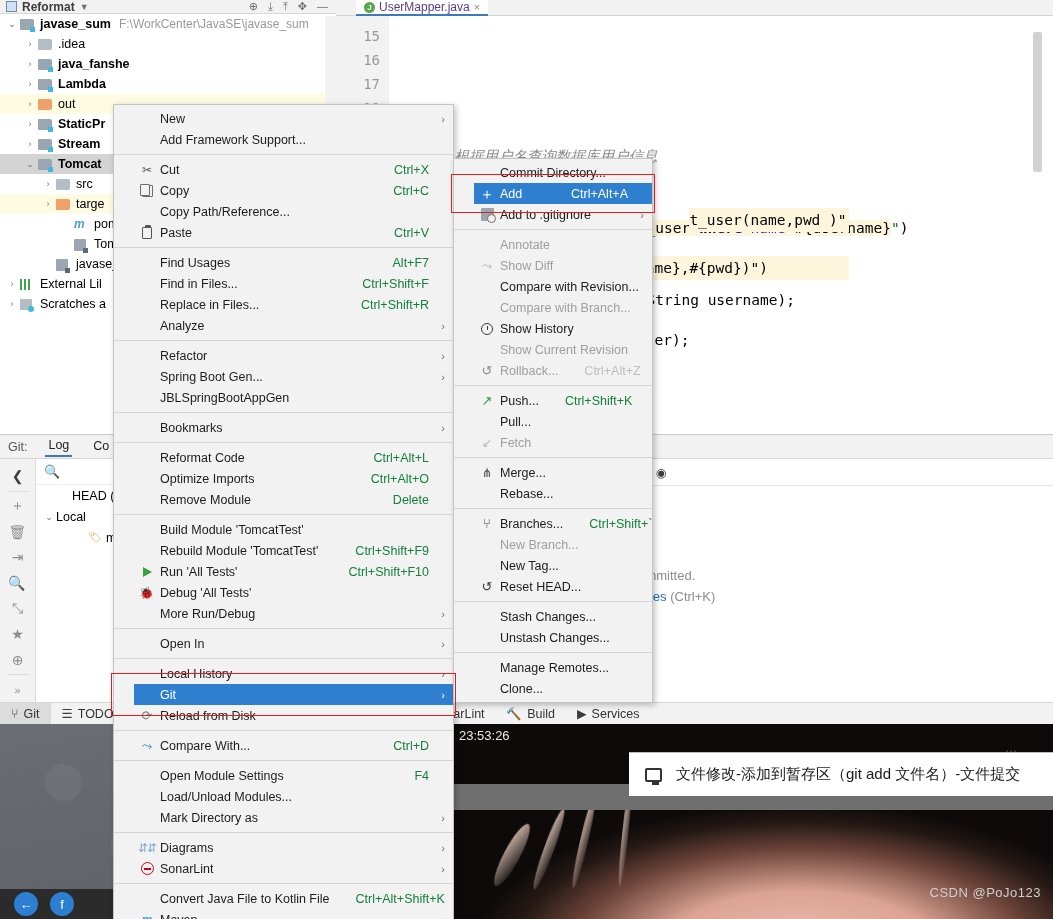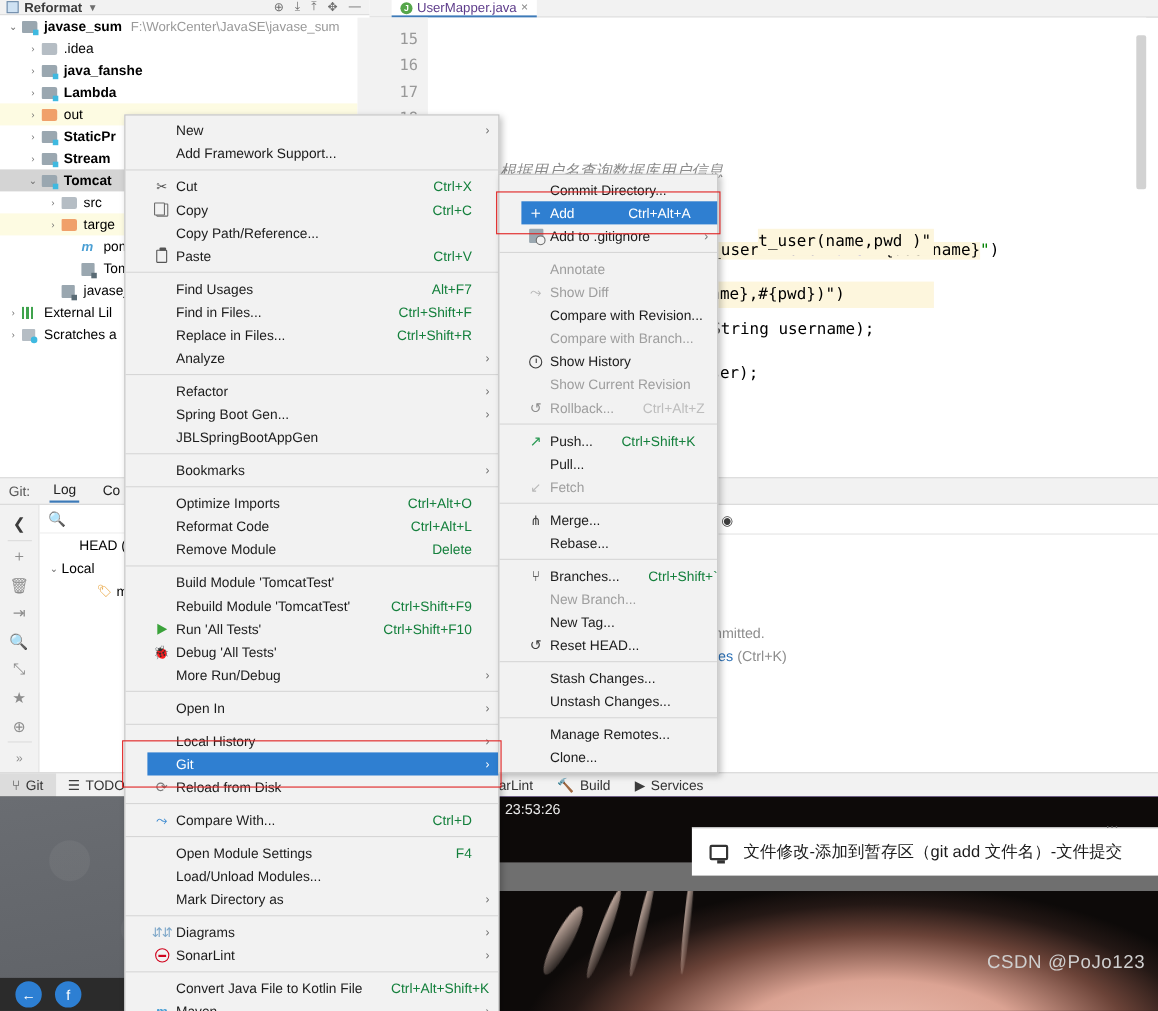--- a/index.html
+++ b/index.html
@@ -131,31 +131,31 @@
       radial-gradient(circle at 44% 22%, rgba(255,255,255,.05) 0 16px, transparent 17px),
       radial-gradient(circle at 76% 34%, rgba(255,255,255,.05) 0 18px, transparent 19px),
       radial-gradient(circle at 28% 62%, rgba(255,255,255,.04) 0 16px, transparent 17px),
       linear-gradient(170deg,#6a6d72,#5c5f64);}
   .dk-left .markbar{position:absolute;left:162px;top:56px;width:175px;height:24px;background:#f0f0f0;border:1px solid #d0d0d0;
      display:flex;align-items:center;padding-left:10px;font-size:12.5px;color:#222;}
   .dk-left .hashrow{position:absolute;left:182px;top:14px;font-family:"DejaVu Sans Mono",monospace;color:#c9ccd0;font-size:15px;}
   .taskbar{position:absolute;left:0;bottom:0;width:452px;height:30px;background:#2b2b2b;display:flex;align-items:center;gap:12px;padding-left:14px;}
   .tbicon{width:24px;height:24px;border-radius:50%;background:#2d7fd3;display:flex;align-items:center;justify-content:center;color:#fff;font-size:13px;}
 
-  .dk-right{position:absolute;left:452px;top:0;width:601px;height:195px;overflow:hidden;background:#6d28d9;}
+  .dk-right{position:absolute;left:452px;top:0;width:601px;height:195px;overflow:hidden;background:#0c4a6e;}
   .vid{position:absolute;inset:0;
     background:
       radial-gradient(ellipse 330px 150px at 58% 118%, #f0c2b4 0%, #dba393 42%, #6b4338 70%, #241815 88%, #0d0a09 100%),
       linear-gradient(100deg,#0e0e0f 0%, #161618 45%, #0a0a0b 100%);}
   .vid .streak{position:absolute;background:linear-gradient(to bottom right, rgba(255,225,210,.85), rgba(255,225,210,0));
     border-radius:50%;filter:blur(.5px);}
   .vid-time{position:absolute;left:0;top:0;height:22px;display:flex;align-items:center;padding-left:7px;
     color:#eaeaea;font-size:13px;font-family:"Liberation Sans",sans-serif;}
   .vid-gray-strip{position:absolute;left:0;top:60px;width:601px;height:26px;background:#6f6f6f;}
-  .watermark{position:absolute;right:12px;bottom:34px;color:#cfcfcf;font-size:17px;letter-spacing:.5px;}
+  .watermark{position:absolute;right:12px;bottom:19px;color:#cfcfcf;font-size:13px;letter-spacing:.5px;}
 
   
   .cap-strip{position:absolute;left:629px;top:752px;width:424px;height:44px;background:#ffffff;border-top:1px solid #bcbcbc;
     display:flex;align-items:center;gap:14px;padding-left:16px;overflow:hidden;}
   .cap-strip .monico{width:17px;height:14px;border:2px solid #333;border-radius:2px;position:relative;flex:none;}
   .cap-strip .monico:after{content:"";position:absolute;left:5px;bottom:-5px;width:7px;height:3px;background:#333;}
   .cap-strip .captext{font-size:15px;color:#1b1b1b;white-space:nowrap;}
   .cap-dots{position:absolute;left:1005px;top:744px;color:#555;font-size:12px;letter-spacing:2px;}
 
   
@@ -545,28 +545,28 @@
       </div>
       <div class="msep"></div>
       <div class="mi">
         <span class="mico-slot"></span>
         <span class="mlabel">Bookmarks</span>
         <span class="marrow">›</span>
       </div>
       <div class="msep"></div>
       <div class="mi">
         <span class="mico-slot"></span>
+        <span class="mlabel">Reformat Code</span>
+        <span class="mshort">Ctrl+Alt+L</span>
+        <span class="marrow"></span>
+      </div>
+      <div class="mi">
+        <span class="mico-slot"></span>
         <span class="mlabel">Optimize Imports</span>
         <span class="mshort">Ctrl+Alt+O</span>
-        <span class="marrow"></span>
-      </div>
-      <div class="mi">
-        <span class="mico-slot"></span>
-        <span class="mlabel">Reformat Code</span>
-        <span class="mshort">Ctrl+Alt+L</span>
         <span class="marrow"></span>
       </div>
       <div class="mi">
         <span class="mico-slot"></span>
         <span class="mlabel">Remove Module</span>
         <span class="mshort">Delete</span>
         <span class="marrow"></span>
       </div>
       <div class="msep"></div>
       <div class="mi">

